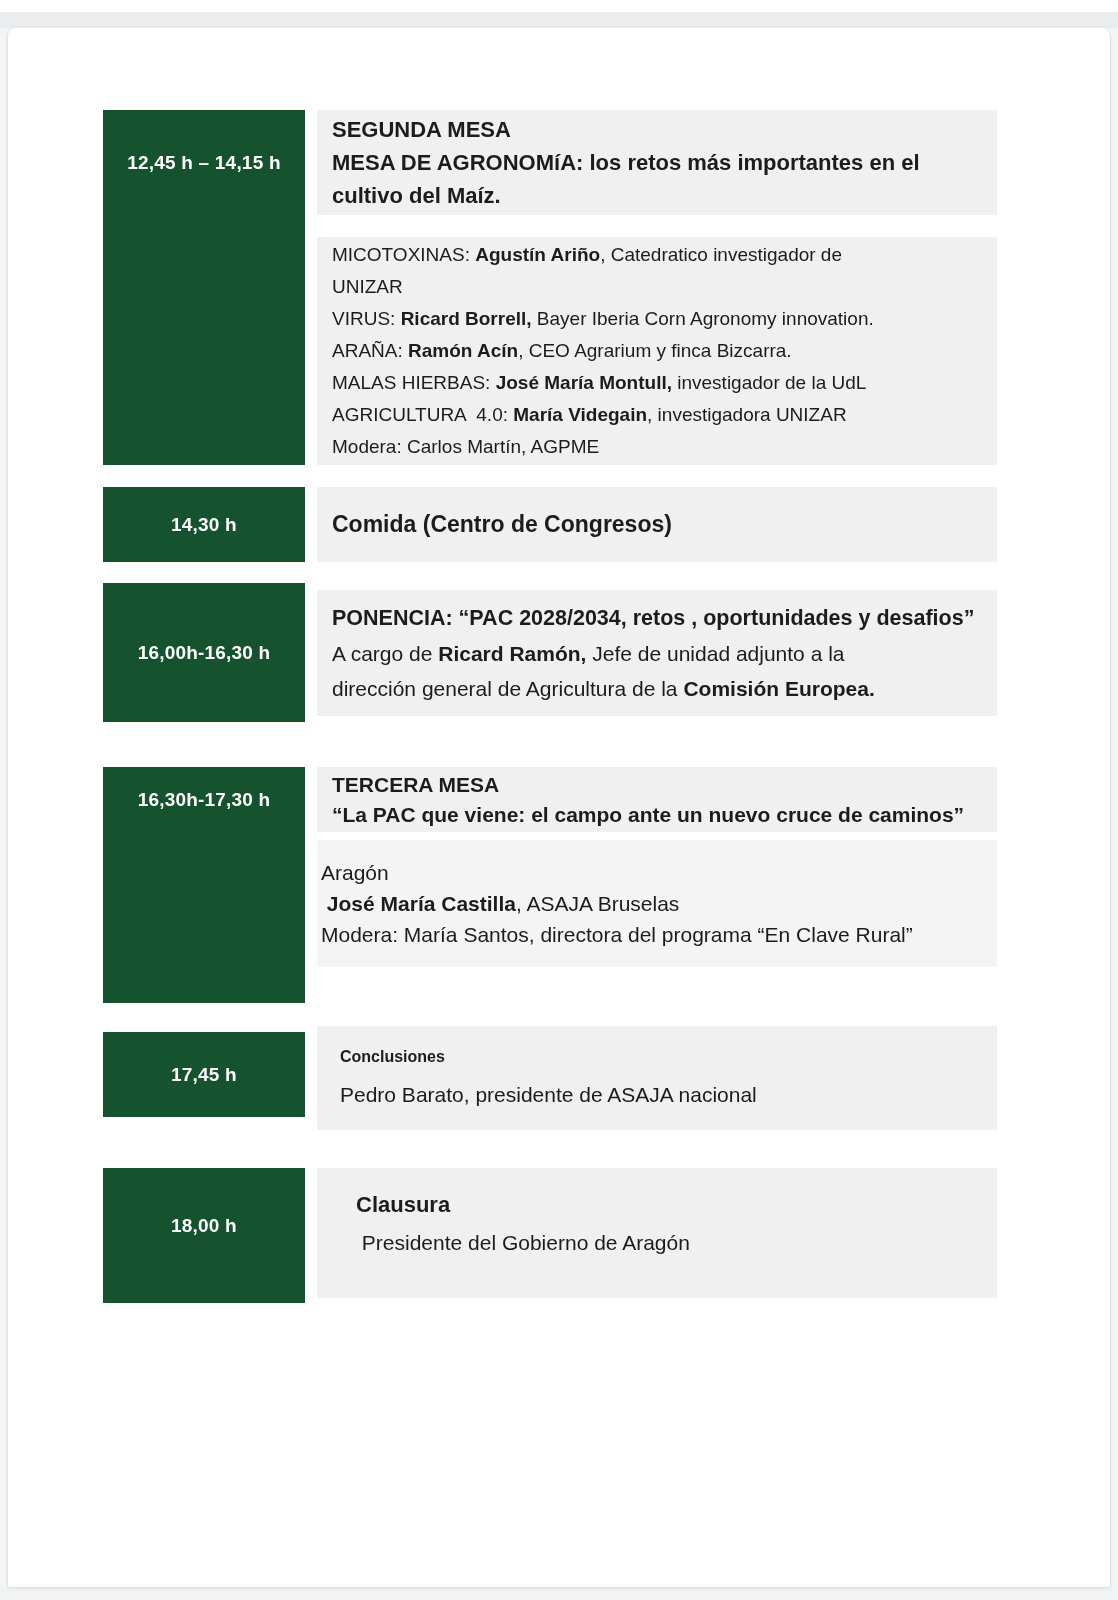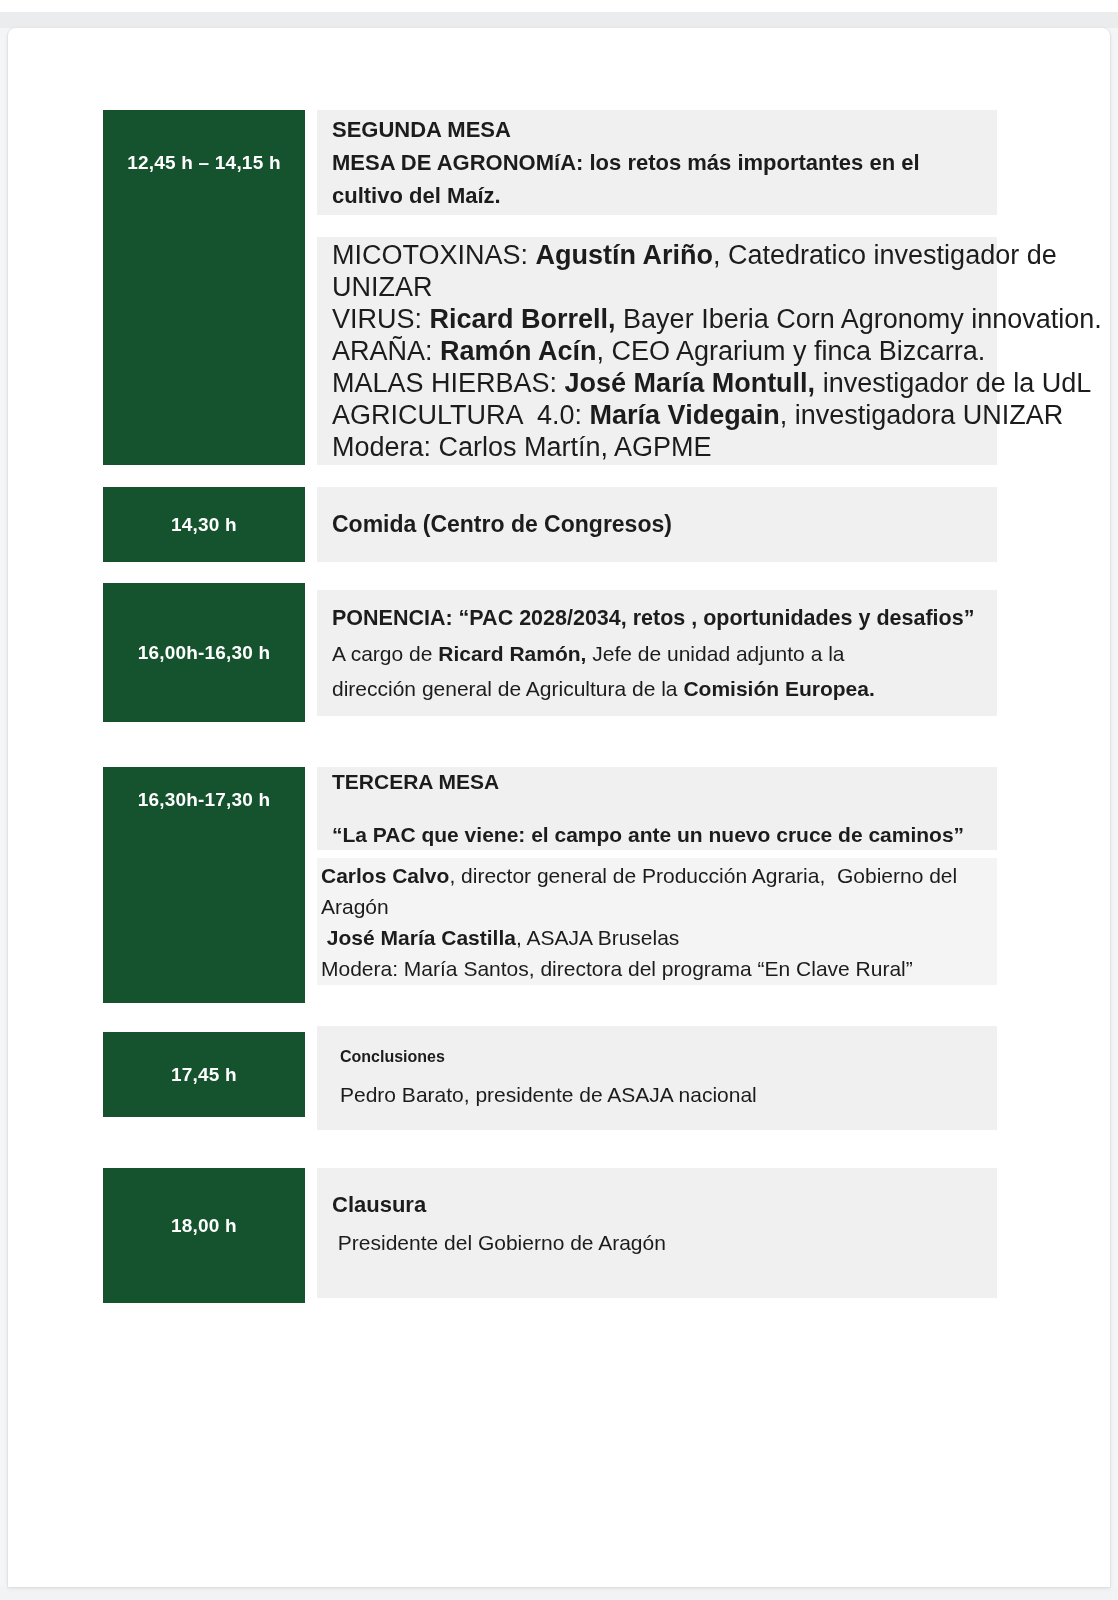--- a/index.html
+++ b/index.html
@@ -33,54 +33,54 @@
   }
   .content-col { flex:1; min-width:0; }
   .block { background:#F0F0F0; padding:0 0 0 15px; display:flex; flex-direction:column; justify-content:center; }
   .tl { white-space:pre; }
   .tl b { font-weight:700; }
 
   
   .r1 .time-col { height:355px; }
   .r1 .time-inner { height:105px; }
   .r1 .hdr { height:105px; margin-bottom:22px; font-size:22px; font-weight:700; line-height:33px; }
-  .r1 .det { height:228px; font-size:27px; line-height:32px; }
+  .r1 .det { height:228px; font-size:19px; line-height:32px; }
   .gap-r2 { height:22px; }
 
   
   .r2 .time-col { height:75px; }
   .r2 .time-inner { height:75px; }
   .r2 .blk { height:75px; font-size:23px; font-weight:700; }
   .gap-r3 { height:21px; }
 
   
   .r3 .time-col { height:139px; }
   .r3 .time-inner { height:139px; }
   .r3 .blk { height:126px; margin-top:7px; font-size:21px; line-height:35px; }
   .r3 .tl:first-child { font-weight:700; font-size:21.5px; }
   .gap-r4 { height:45px; }
 
   
   .r4 .time-col { height:236px; }
   .r4 .time-inner { height:65px; }
-  .r4 .hdr { height:83px; margin-bottom:8px; font-size:21px; font-weight:700; line-height:30px;justify-content:space-between; }
+  .r4 .hdr { height:65px; margin-bottom:8px; font-size:21px; font-weight:700; line-height:30px; }
   .r4 .det { height:127px; background:#F4F4F4; padding-left:4px; font-size:21px; line-height:31px; }
   .gap-r5 { height:23px; }
 
   
   .r5 .time-col { height:85px; margin-top:6px; }
   .r5 .time-inner { height:85px; }
   .r5 .blk { height:104px; justify-content:flex-start; padding-top:12px; font-size:21px; line-height:38px; padding-left:23px; }
   .r5 .tl:first-child { font-size:16px; }
   .gap-r6 { height:38px; }
 
   
   .r6 .time-col { height:135px; }
   .r6 .time-inner { height:115px; }
-  .r6 .blk { height:130px; justify-content:flex-start; padding-top:18px; font-size:21px; line-height:38px; padding-left:15px; }
+  .r6 .blk { height:130px; justify-content:flex-start; padding-top:18px; font-size:21px; line-height:38px; padding-left:39px; }
   .r6 .tl:first-child { font-size:22px; }
 
   
   .photo {
     margin-top:67px; height:257px; position:relative; overflow:hidden;
     background:linear-gradient(95deg,#f7ecd8 0%,#f3dfb4 16%,#fdf9ef 32%,#ecddb2 46%,#9aa63d 56%,#5d8124 68%,#47701c 82%,#3a6315 100%);
   }
   .ph { position:absolute; border-radius:50%; }
   .ph-dark-tl { left:-50px; top:-70px; width:270px; height:180px; background:#4c4f1f; filter:blur(22px); transform:rotate(-20deg); opacity:.85; }
   .ph-amber-a { left:20px; top:30px; width:150px; height:340px; background:#d89a2e; filter:blur(24px); transform:rotate(16deg); opacity:.9; }
@@ -164,21 +164,20 @@
   <div class="row r4">
     <div class="time-col">
       <div class="time-inner">16,30h-17,30 h</div>
     </div>
     <div class="content-col">
       <div class="block hdr">
           <div class="tl"><b>TERCERA MESA</b></div>
           <div class="tl"><b>“La PAC que viene: el campo ante un nuevo cruce de caminos”</b></div>
         </div>
       <div class="block det">
-          <div class="tl"><b>Carlos Calvo</b><span>, director general de Producción Agraria,  Gobierno del</span></div>
           <div class="tl"><span>Aragón</span></div>
           <div class="tl"><span> </span><b>José María Castilla</b><span>, ASAJA Bruselas</span></div>
           <div class="tl"><span>Modera: María Santos, directora del programa “En Clave Rural”</span></div>
         </div>
     </div>
   </div>
   <div class="gap-r5"></div>
 
   <div class="row r5">
     <div class="time-col">

